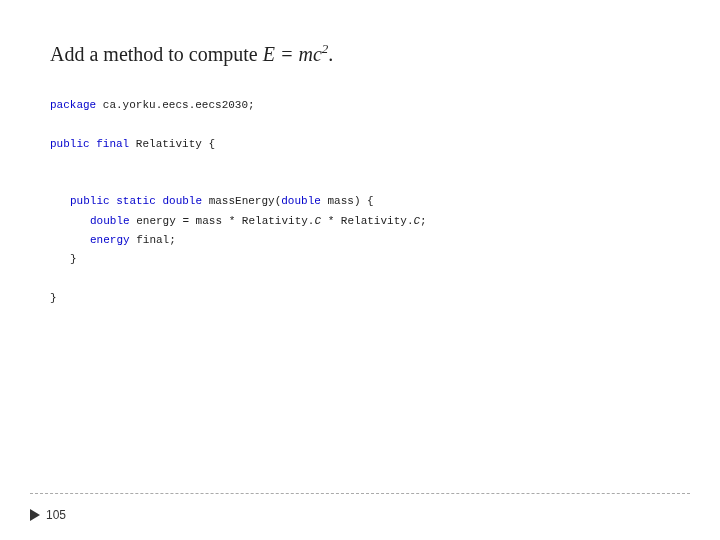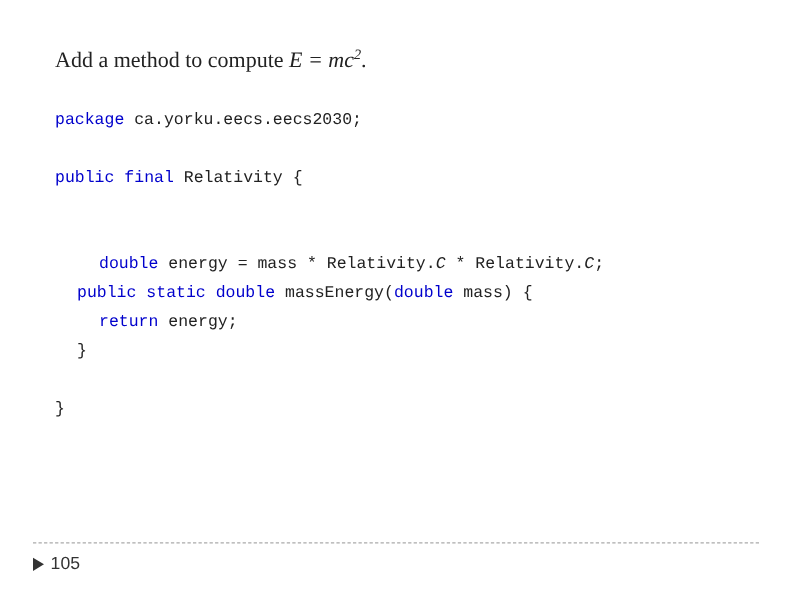--- a/index.html
+++ b/index.html
@@ -35,21 +35,21 @@
       color: #222222;
       line-height: 1.4;
     }
 
     .math-inline {
       font-style: italic;
     }
 
     .code-block {
       font-family: 'Courier New', Courier, monospace;
-      font-size: 15px;
+      font-size: 11px;
       line-height: 1.75;
       color: #222222;
       margin-top: 10px;
     }
 
     .code-line {
       display: block;
       white-space: pre;
     }
 
@@ -78,21 +78,21 @@
     .play-arrow {
       width: 0;
       height: 0;
       border-top: 6px solid transparent;
       border-bottom: 6px solid transparent;
       border-left: 10px solid #333333;
     }
 
     .slide-number {
       font-family: Arial, sans-serif;
-      font-size: 16px;
+      font-size: 12px;
       color: #333333;
     }
 
     
     sup {
       font-size: 0.65em;
       vertical-align: super;
     }
   </style>
 </head>
@@ -105,23 +105,23 @@
       <span>Add a method to compute </span><span class="math-inline"><span>E = mc</span><sup>2</sup></span><span>.</span>
     </p>
   </div>
 
   <div class="code-block" id="code-container">
   <span class="code-line" style="padding-left: 0px;"><span class="kw">package</span><span> ca.yorku.eecs.eecs2030;</span></span>
       <span class="code-line" style="padding-left: 0px;">&nbsp;</span>
       <span class="code-line" style="padding-left: 0px;"><span class="kw">public</span><span> </span><span class="kw">final</span><span> Relativity {</span></span>
       <span class="code-line" style="padding-left: 0px;">&nbsp;</span>
       <span class="code-line" style="padding-left: 0px;">&nbsp;</span>
+      <span class="code-line" style="padding-left: 20px;"><span class="kw">public</span><span> </span><span class="kw">static</span><span> </span><span class="kw">double</span><span> massEnergy(</span><span class="kw">double</span><span> mass) {</span></span>
       <span class="code-line" style="padding-left: 40px;"><span class="kw">double</span><span> energy = mass * Relativity.</span><span style="font-style: italic;">C</span><span> * Relativity.</span><span style="font-style: italic;">C</span><span>;</span></span>
-      <span class="code-line" style="padding-left: 20px;"><span class="kw">public</span><span> </span><span class="kw">static</span><span> </span><span class="kw">double</span><span> massEnergy(</span><span class="kw">double</span><span> mass) {</span></span>
-      <span class="code-line" style="padding-left: 40px;"><span class="kw">return</span><span> energy;</span></span>
+      <span class="code-line" style="padding-left: 40px;"><span class="kw">energy</span><span> final;</span></span>
       <span class="code-line" style="padding-left: 20px;"><span>}</span></span>
       <span class="code-line" style="padding-left: 0px;">&nbsp;</span>
       <span class="code-line" style="padding-left: 0px;"><span>}</span></span>
     </div>
 
   <div class="bottom-divider"></div>
 
   <div class="slide-number-area">
     <div class="play-arrow"></div>
     <span class="slide-number">105</span>

